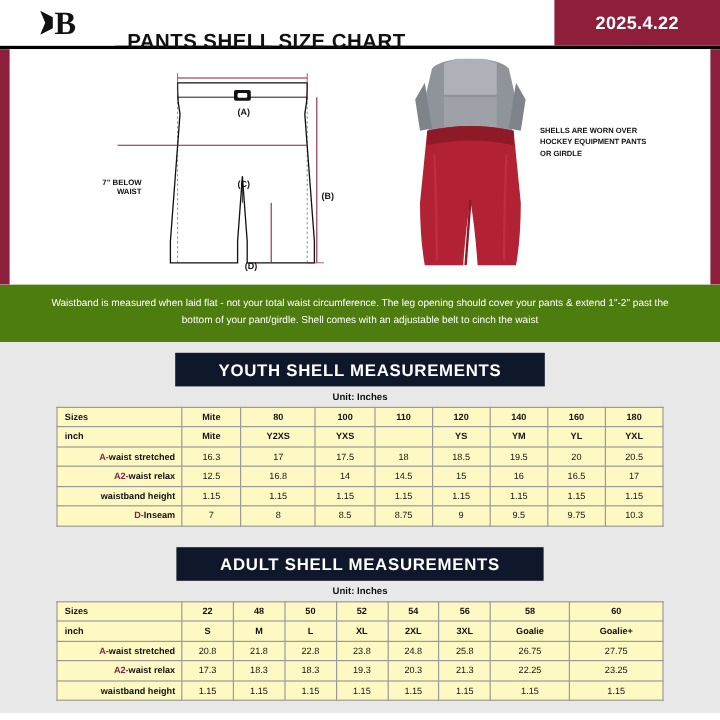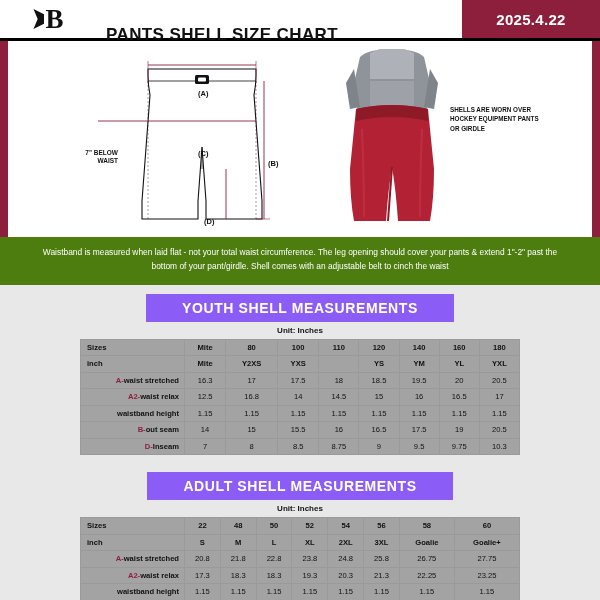--- a/index.html
+++ b/index.html
@@ -123,40 +123,40 @@
   
   .grey{
     background:#e8e8e8;
     padding:0 0 2px;
   }
   .section-title-row{
     display:flex;justify-content:center;
     padding:9px 0 4px;
   }
   .section-title{
-    background:#8b5cf6;
+    background:#0f172a;
     color:#fff;
     font-size:14px;
     font-weight:bold;
     letter-spacing:0.6px;
     padding:6px 36px;
     text-align:center;
   }
   .unit{
     text-align:center;
     font-size:8px;
     font-weight:bold;
     color:#111;
     padding-bottom:4px;
   }
   table.chart{
     border-collapse:collapse;
-    width:440px;
+    width:506px;
     margin:0 auto 8px;
-    background:#a3a3a3;
+    background:#fef9c3;
     font-size:7.6px;
   }
   table.chart td{
     border:1px solid #9a9a9a;
     text-align:center;
     padding:2px 0 2.5px;
     height:11px;
     color:#111;
   }
   table.chart td.lbl{
@@ -299,31 +299,20 @@
             <td>1.15</td>
             <td>1.15</td>
             <td>1.15</td>
             <td>1.15</td>
             <td>1.15</td>
             <td>1.15</td>
             <td>1.15</td>
             <td>1.15</td>
           </tr>
           <tr>
-            <td class="lbl"><span class="mk">B-</span>out seam</td>
-            <td>14</td>
-            <td>15</td>
-            <td>15.5</td>
-            <td>16</td>
-            <td>16.5</td>
-            <td>17.5</td>
-            <td>19</td>
-            <td>20.5</td>
-          </tr>
-          <tr>
             <td class="lbl"><span class="mk">D-</span>Inseam</td>
             <td>7</td>
             <td>8</td>
             <td>8.5</td>
             <td>8.75</td>
             <td>9</td>
             <td>9.5</td>
             <td>9.75</td>
             <td>10.3</td>
           </tr>

